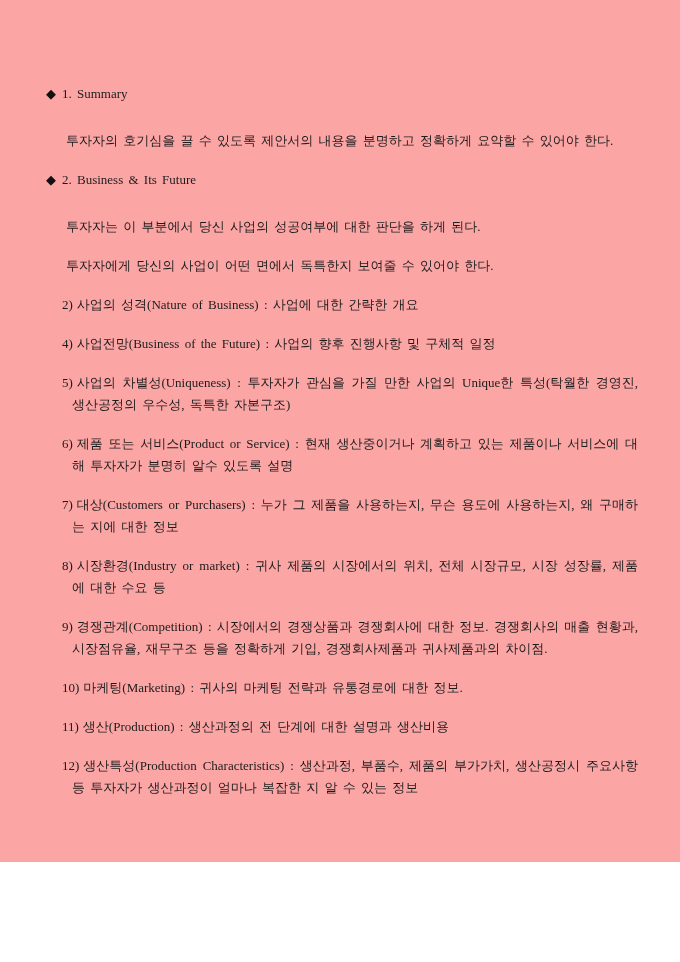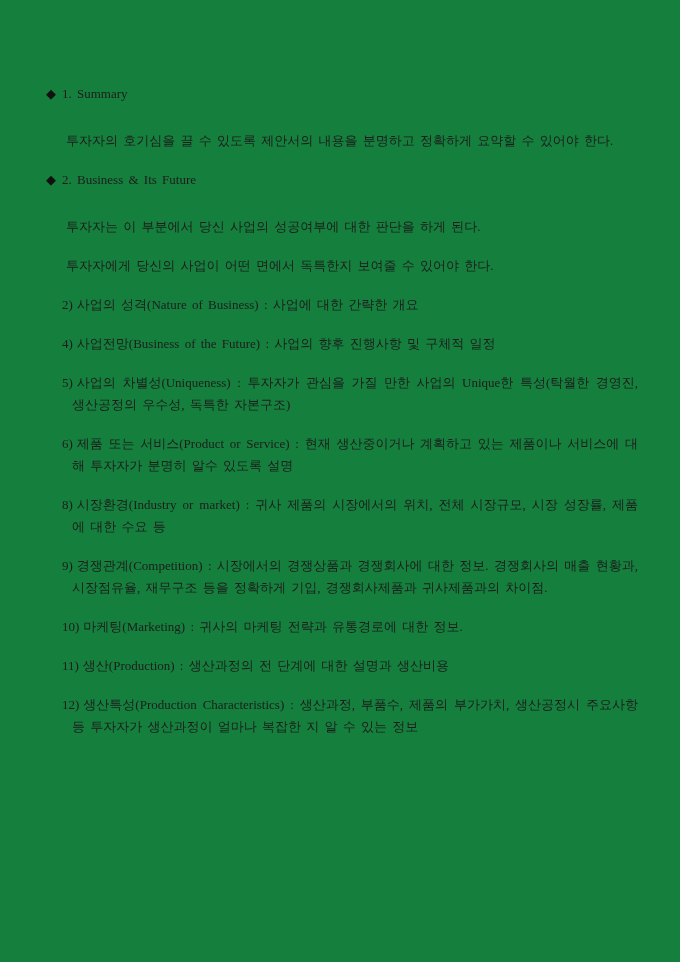--- a/index.html
+++ b/index.html
@@ -1,20 +1,20 @@
 <!DOCTYPE html>
 <html><head>
 <meta charset="utf-8">
 <style>
   html, body { margin: 0; padding: 0; background: #ffffff; }
   .page {
     position: relative;
     width: 680px;
-    height: 962px;
-    background: #15803d;
+    height: 862px;
+    background: #fca5a5;
     overflow: hidden;
     box-sizing: border-box;
     padding: 73px 42px 0 46px;
     font-family: "Liberation Serif", "DejaVu Serif", serif;
     font-size: 13px;
     line-height: 22px;
     color: #1c1c1c;
     word-spacing: 2px;
   }
   .block { margin: 0 0 17px 0; }
@@ -66,20 +66,23 @@
   <div class="block item">
     <span class="num">4)</span><span>사업전망(Business of the Future) : 사업의 향후 진행사항 및 구체적 일정</span>
   </div>
   <div class="block item">
     <span class="num">5)</span><span>사업의 차별성(Uniqueness) : 투자자가 관심을 가질 만한 사업의 Unique한 특성(탁월한 경영진, 생산공정의 우수성, 독특한 자본구조)</span>
   </div>
   <div class="block item">
     <span class="num">6)</span><span>제품 또는 서비스(Product or Service) : 현재 생산중이거나 계획하고 있는 제품이나 서비스에 대해 투자자가 분명히 알수 있도록 설명</span>
   </div>
   <div class="block item">
+    <span class="num">7)</span><span>대상(Customers or Purchasers) : 누가 그 제품을 사용하는지, 무슨 용도에 사용하는지, 왜 구매하는 지에 대한 정보</span>
+  </div>
+  <div class="block item">
     <span class="num">8)</span><span>시장환경(Industry or market) : 귀사 제품의 시장에서의 위치, 전체 시장규모, 시장 성장률, 제품에 대한 수요 등</span>
   </div>
   <div class="block item">
     <span class="num">9)</span><span>경쟁관계(Competition) : 시장에서의 경쟁상품과 경쟁회사에 대한 정보. 경쟁회사의 매출 현황과, 시장점유율, 재무구조 등을 정확하게 기입, 경쟁회사제품과 귀사제품과의 차이점.</span>
   </div>
   <div class="block item">
     <span class="num">10)</span><span>마케팅(Marketing) : 귀사의 마케팅 전략과 유통경로에 대한 정보.</span>
   </div>
   <div class="block item">
     <span class="num">11)</span><span>생산(Production) : 생산과정의 전 단계에 대한 설명과 생산비용</span>

